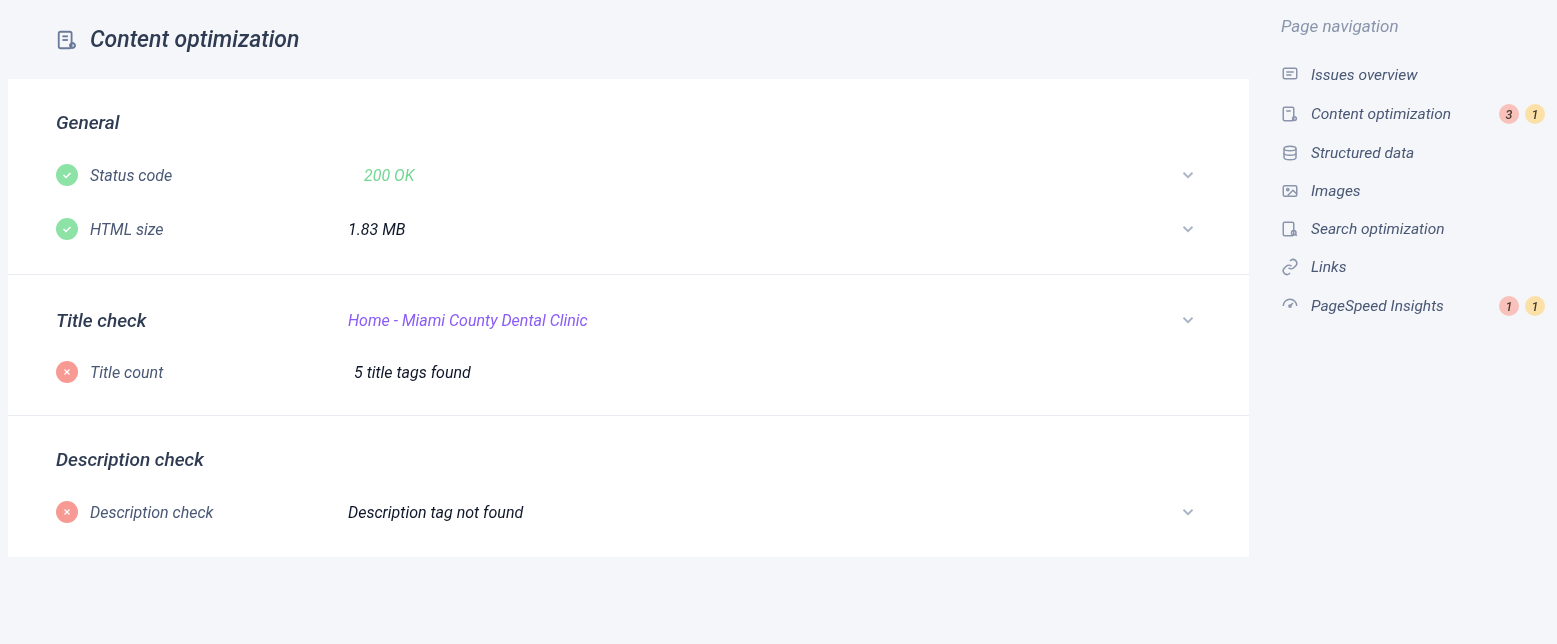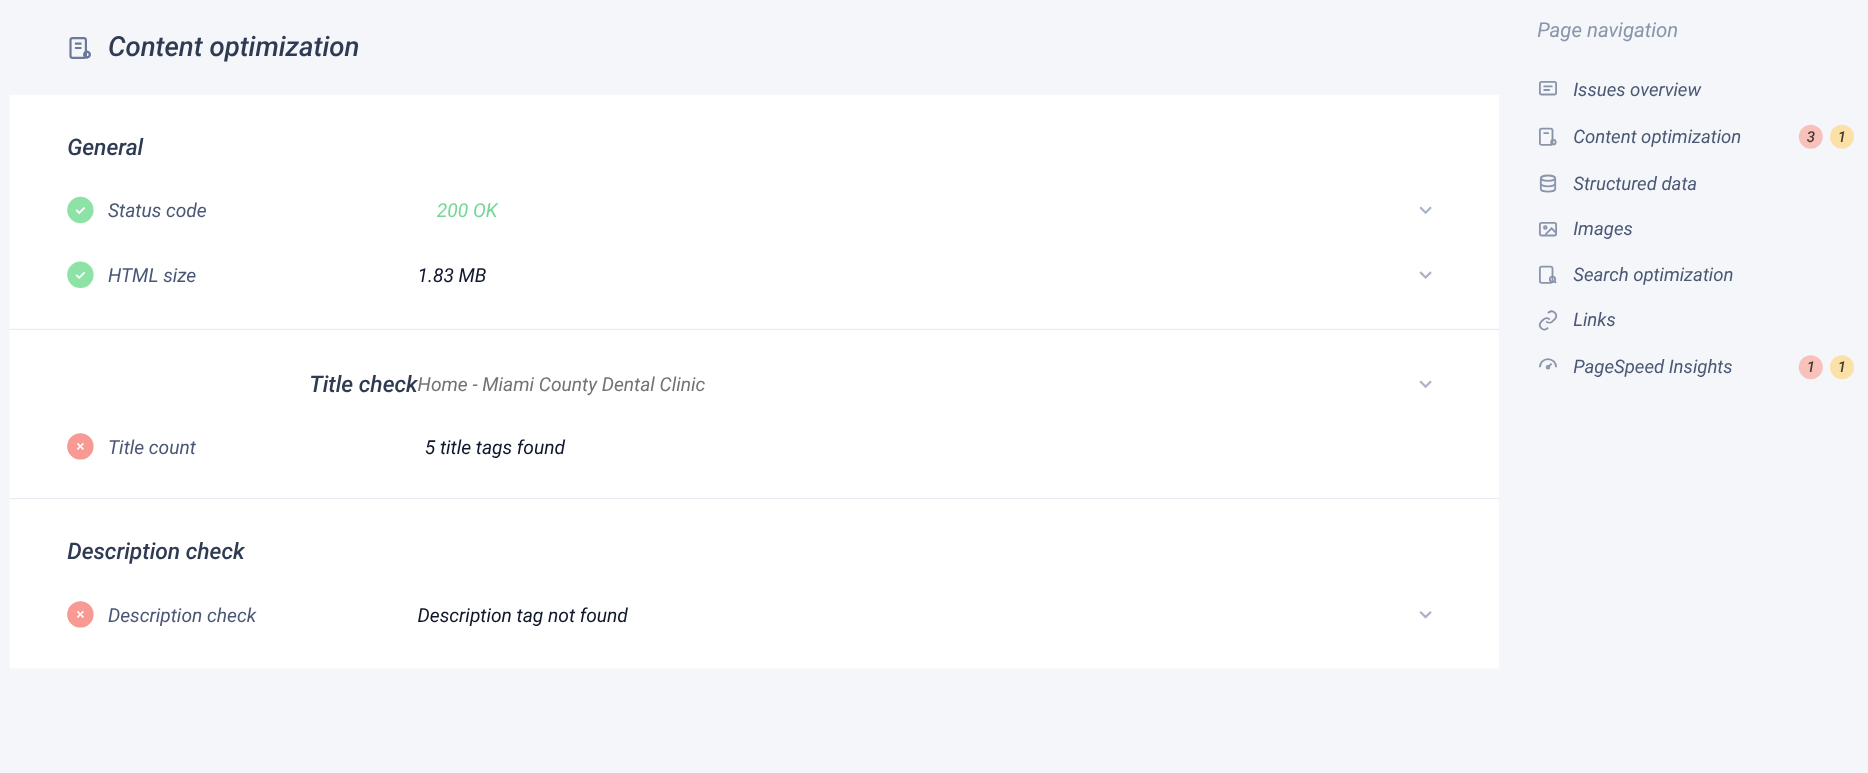--- a/index.html
+++ b/index.html
@@ -90,23 +90,22 @@
   }
   .value.ok { color: #74d694; margin-left: 16px; }
   .row .chev {
     margin-left: auto;
     color: #aab3c5;
     cursor: pointer;
     padding: 4px;
   }
   .section-head-row .head-label-col {
     width: 292px;
-    text-align: right;
-  }
-  .section-head-row .value { flex:1; color:#737373; font-size:16px; }
+  }
+  .section-head-row .value { flex:1; color:#8b5cf6; font-size:16px; }
   .section-head-row .chev { margin-left:auto; color:#aab3c5; cursor:pointer; padding:4px; }
 
   
   .sidebar-title {
     font-size: 17px;
     color: #8a94ab;
     margin-bottom: 20px;
   }
   .nav-item {
     display: flex;

